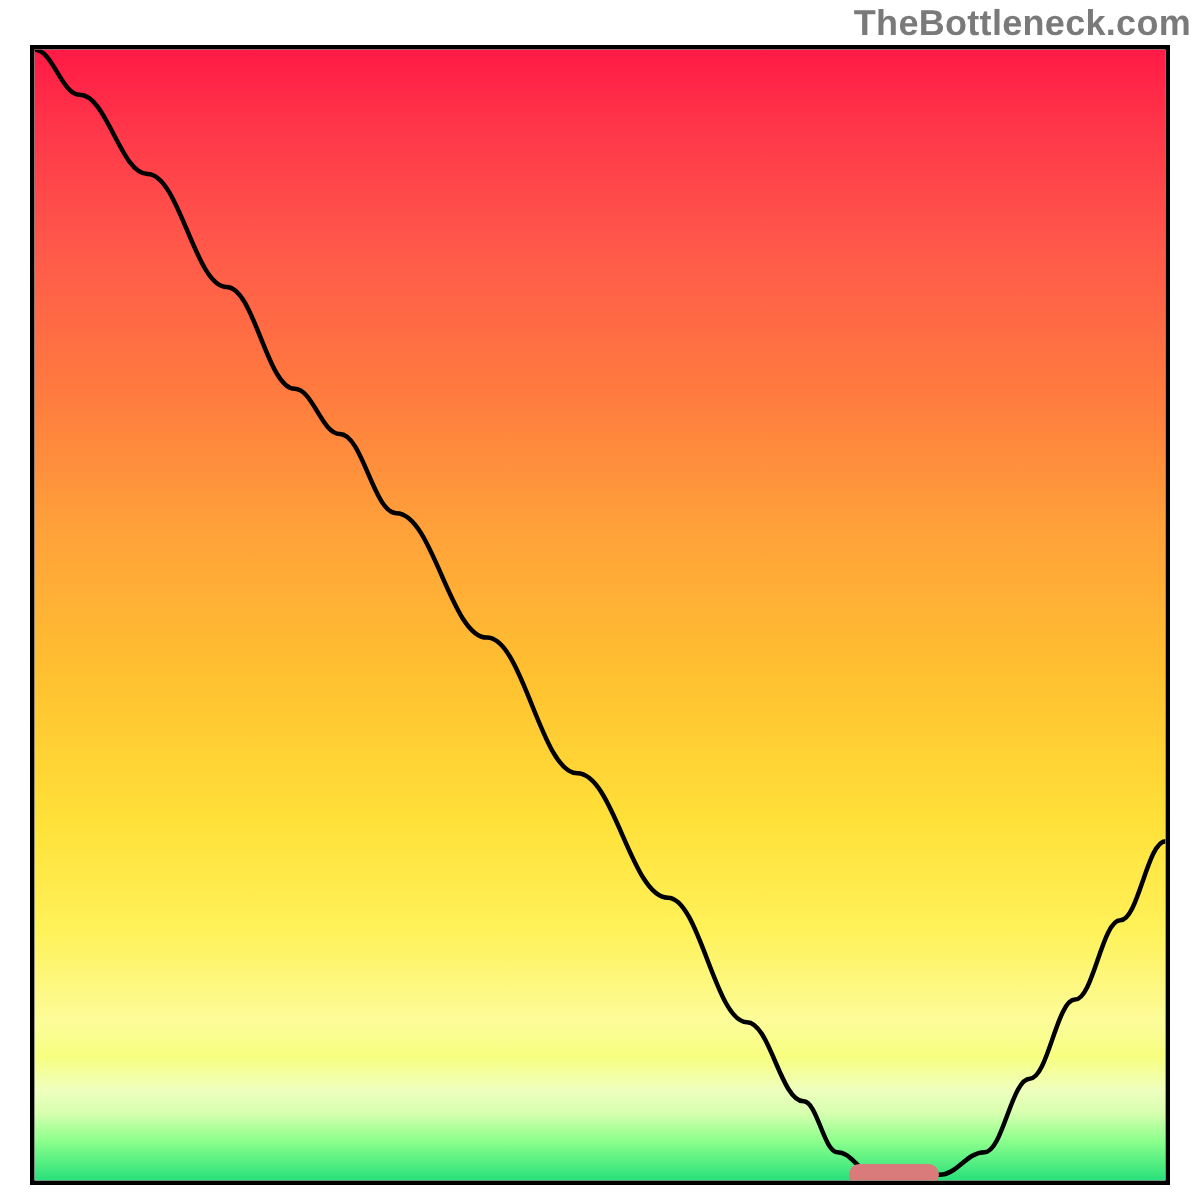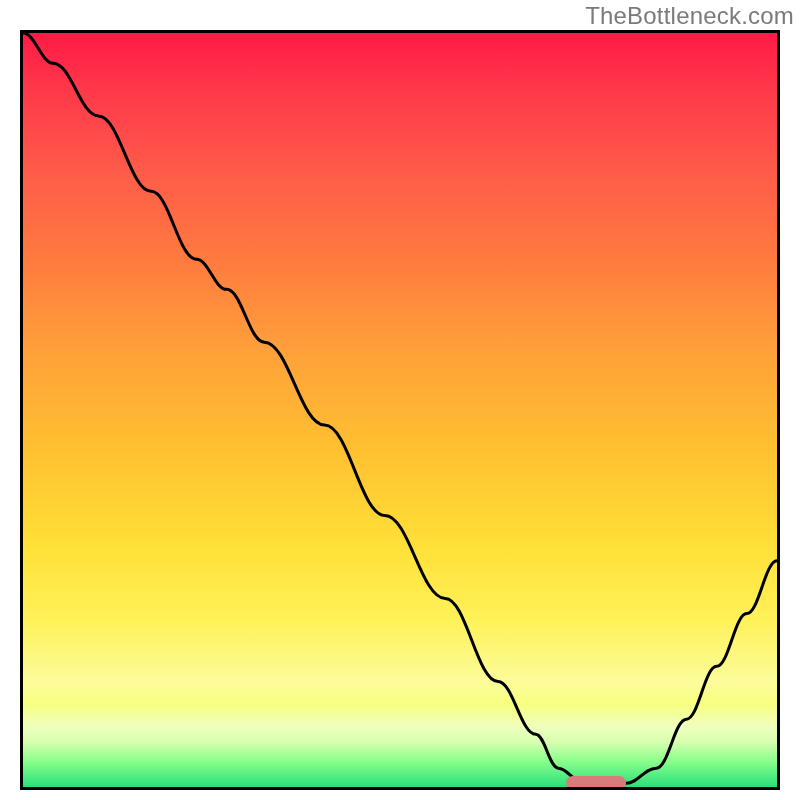--- a/index.html
+++ b/index.html
@@ -13,21 +13,21 @@
   .container {
     position: relative;
     width: 800px;
     height: 800px;
   }
   .watermark {
     position: absolute;
     top: 2px;
     right: 6px;
     font-size: 24px;
-    font-weight: normal;
+    font-weight: bold;
     color: #7a7a7a;
     font-family: Arial, sans-serif;
     letter-spacing: 0.2px;
   }
   .plot {
     position: absolute;
     left: 20px;
     top: 30px;
     width: 760px;
     height: 760px;

